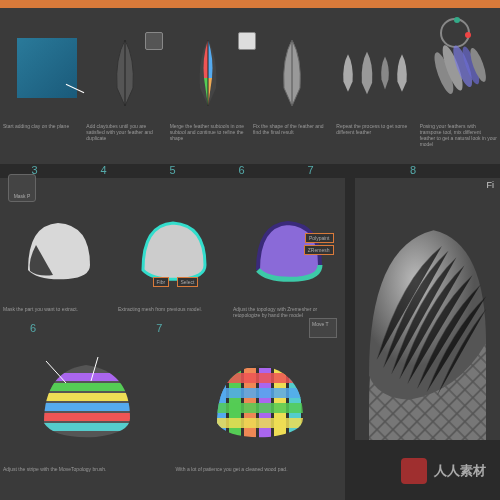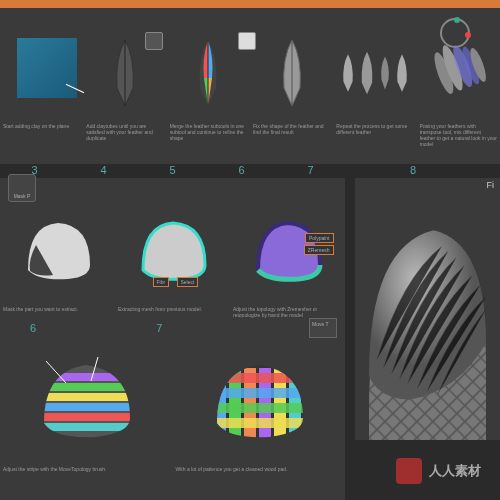--- a/index.html
+++ b/index.html
@@ -45,21 +45,21 @@
 .tag { position:absolute; background:#333; border:1px solid #d97a3a; font-size:5px; padding:1px 3px; color:#aaa; }
 
 .mid-caption-row { position:absolute; top:128px; left:0; right:0; display:flex; }
 
 .weave-row { position:absolute; top:155px; left:0; right:0; height:130px; display:flex; justify-content:space-around; align-items:center; }
 .weave { width:100px; height:90px; position:relative; }
 
 .final-label { position:absolute; top:2px; right:6px; font-size:9px; color:#ccc; }
 .final-img { position:absolute; top:20px; left:0; right:0; bottom:0; }
 
-.watermark { position:absolute; bottom:14px; right:14px; width:90px; height:30px; opacity:0.6; display:flex; align-items:center; gap:7px; }
+.watermark { position:absolute; bottom:14px; right:14px; width:90px; height:30px; opacity:0.6; display:flex; align-items:center; gap:7px;justify-content:flex-end; }
 .wm-icon { width:26px; height:26px; background:#e33; border-radius:4px; }
 .wm-text { font-size:13px; color:#fff; font-weight:bold; }
 
 .line { position:absolute; background:#fff; height:1px; }
 </style>
 </head>
 <body>
 
 <div class="frame">
   <div class="top-bar"></div>

